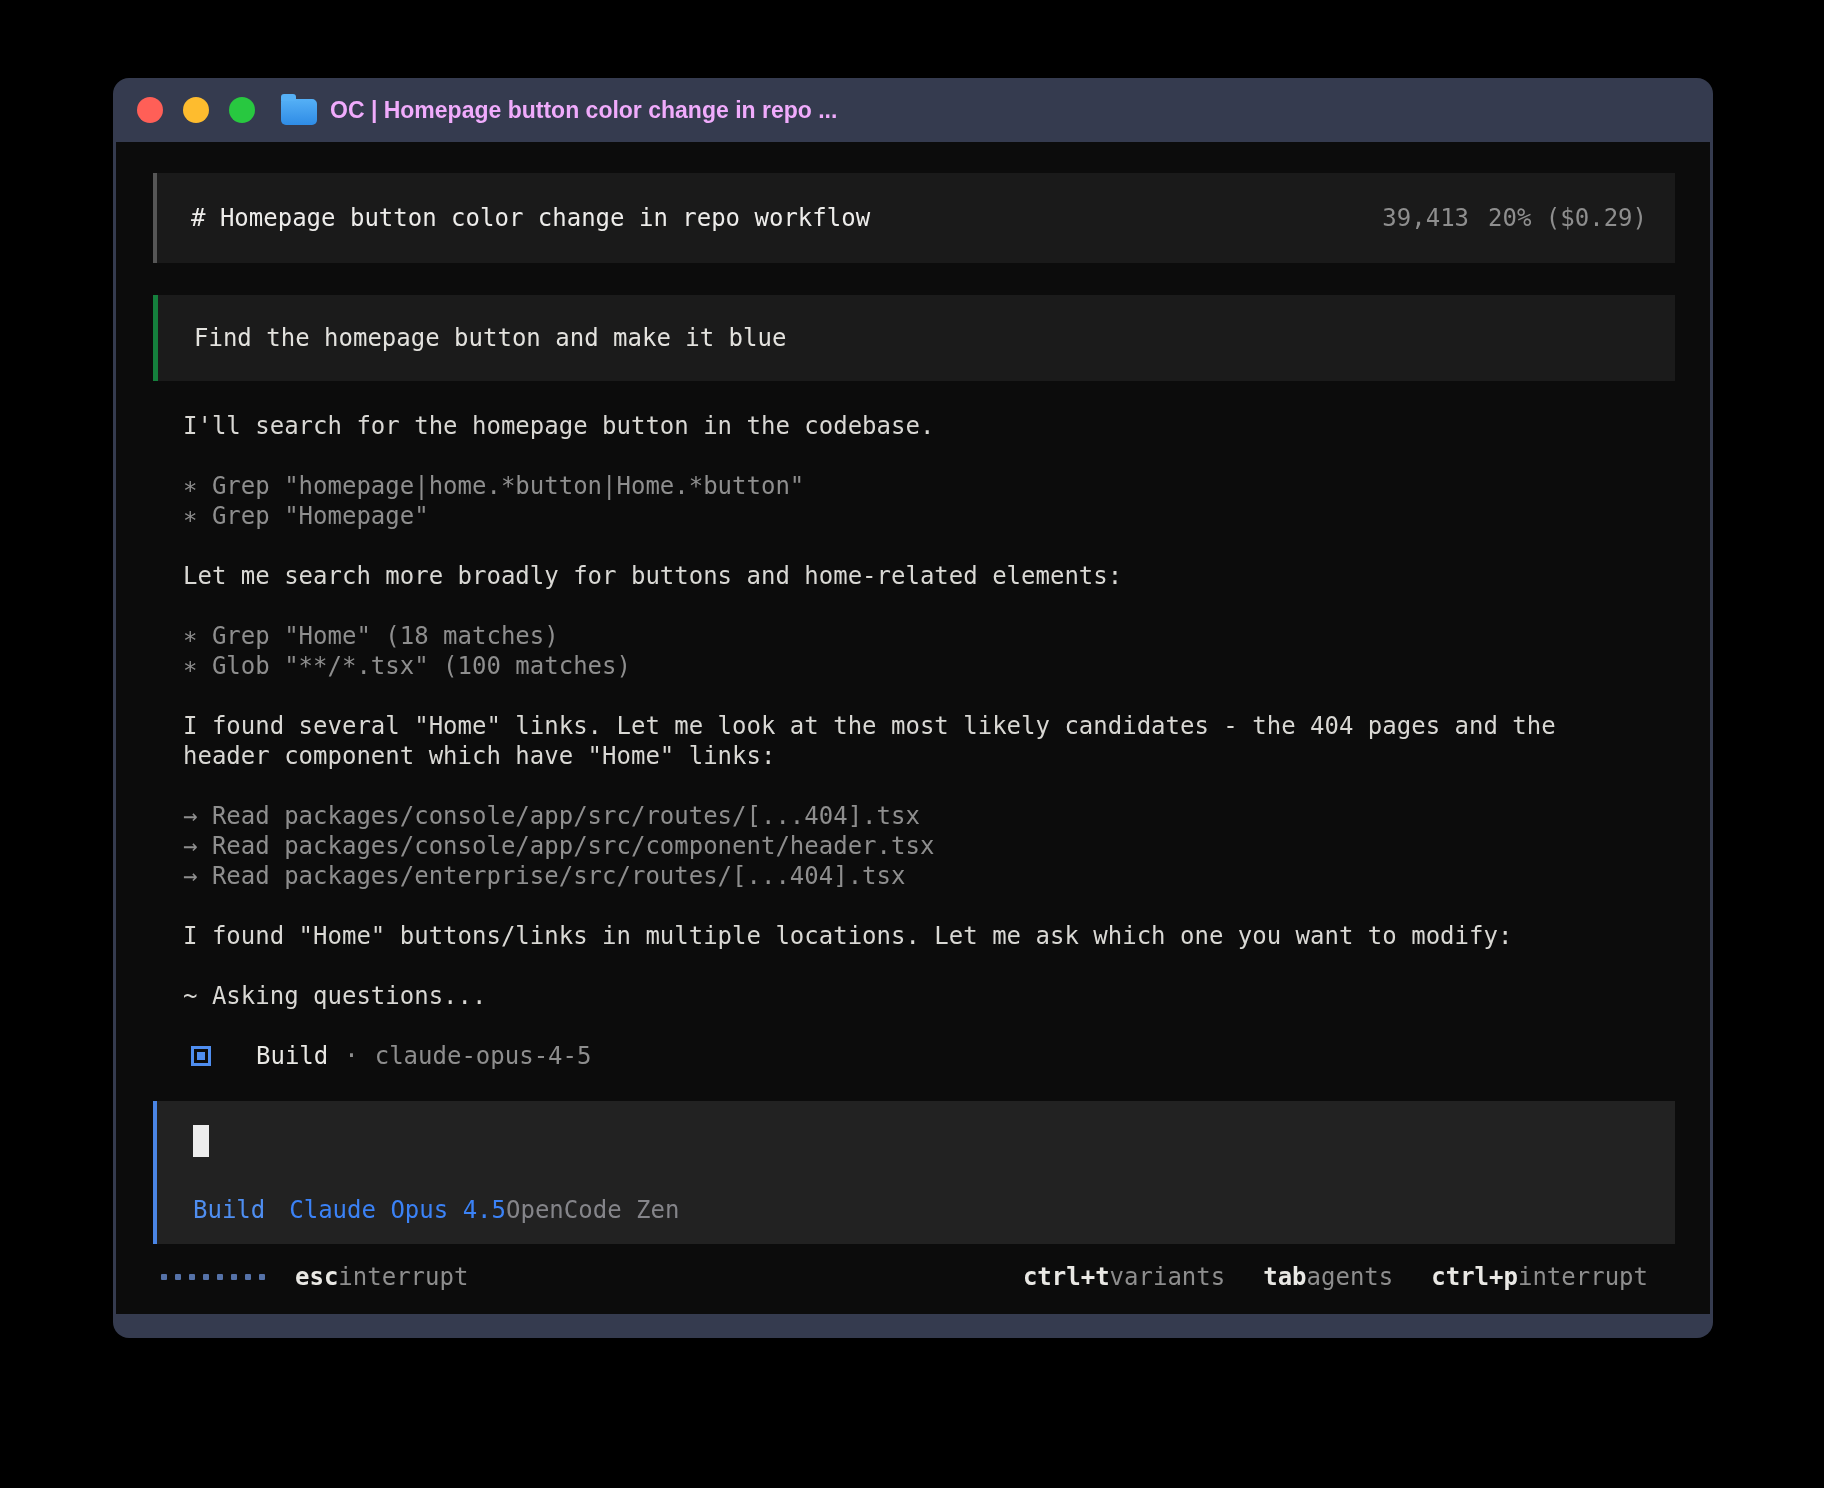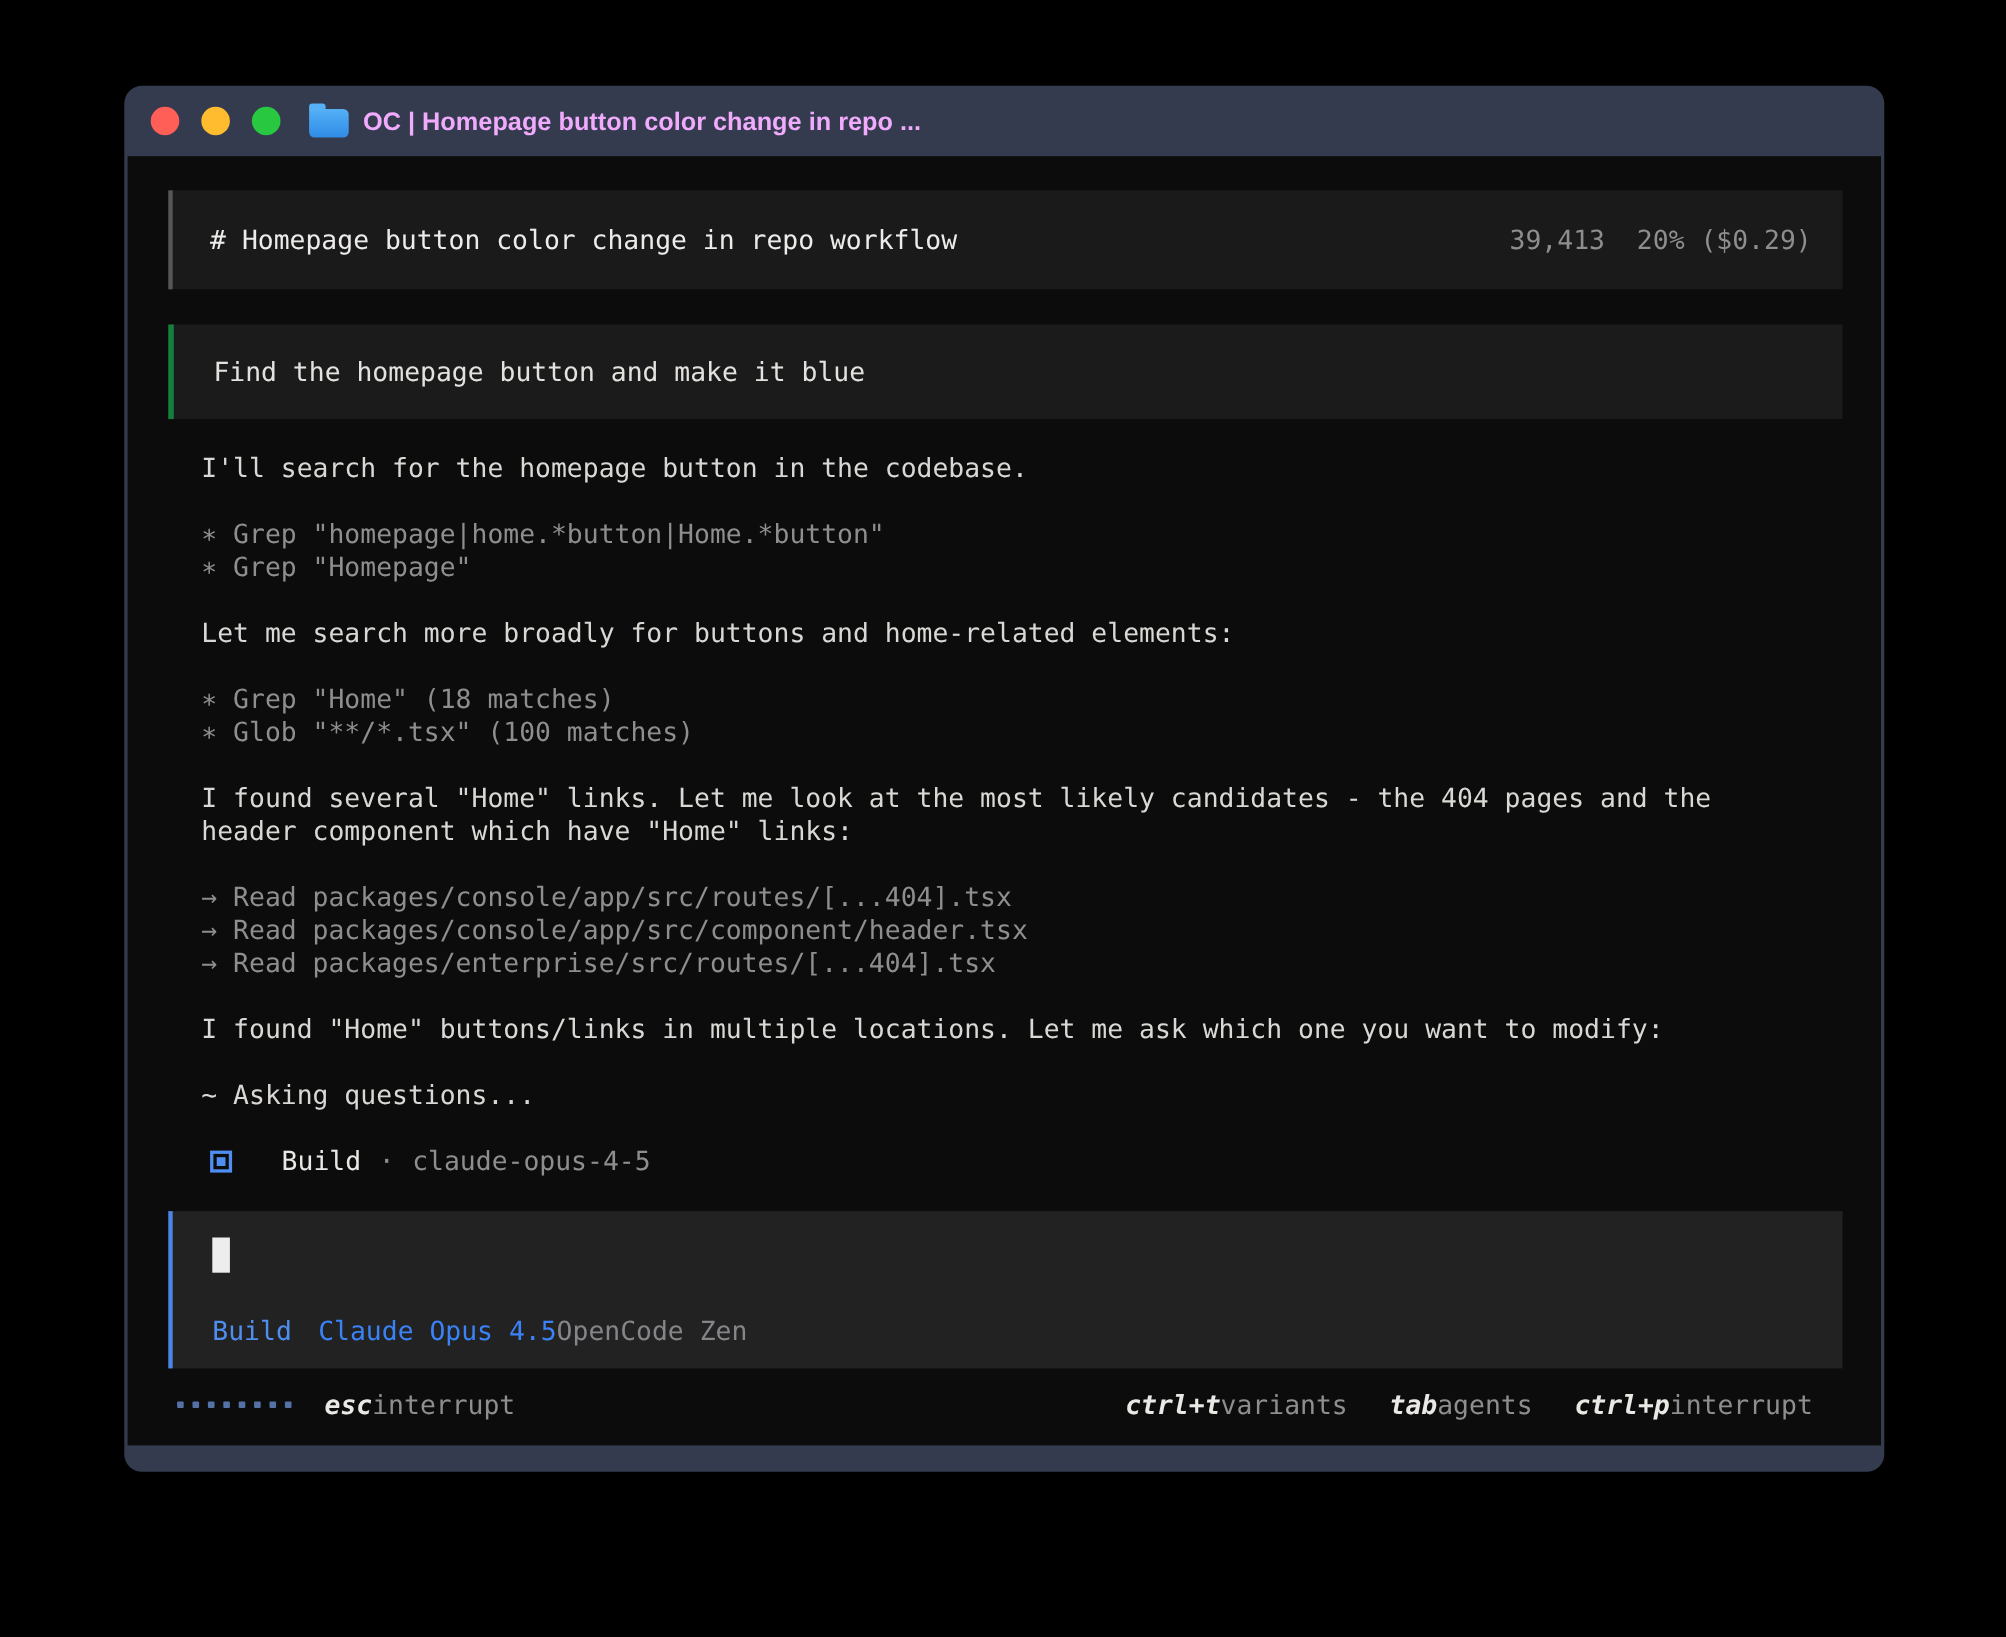--- a/index.html
+++ b/index.html
@@ -66,21 +66,21 @@
   .session-header {
     margin:31px 35px 0 37px;
     height:90px;
     background:#1a1a1a;
     border-left:4px solid #565656;
     display:flex; align-items:center; justify-content:space-between;
     padding:0 28px 0 34px;
     box-sizing:border-box;
   }
   .session-title { font-weight:normal; color:#edecea; white-space:nowrap; }
-  .session-meta  { color:#8e8e8e; display:flex; gap:29px; white-space:nowrap; }
+  .session-meta  { color:#8e8e8e; display:flex; gap:19px; white-space:nowrap; }
 
   
   .user-msg {
     margin:32px 35px 0 37px;
     height:86px;
     background:#1b1b1b;
     border-left:5px solid #15803d;
     display:flex; align-items:center;
     padding-left:36px;
     box-sizing:border-box;
@@ -130,21 +130,21 @@
   .status-bar {
     margin-top:17px;
     height:31px;
     display:flex; align-items:center; justify-content:space-between;
     padding:0 62px 0 45px;
   }
   .status-left { display:flex; align-items:center; }
   .dots { display:flex; gap:8px; margin-right:30px; }
   .dots i { width:6px; height:6px; border-radius:1px; background:#5572a8; }
   .hint { display:flex; align-items:center; white-space:nowrap; }
-  .hint-key   { color:#e9e8e4; font-weight:bold;font-style:italic; }
+  .hint-key   { color:#e9e8e4; font-weight:bold; }
   .hint-label { color:#8e8e8e; margin-left:0; }
   .status-right { display:flex; gap:38px; }
 </style>
 </head>
 <body>
 
 <div class="window">
 
   <div class="titlebar">
     <div class="lights">

